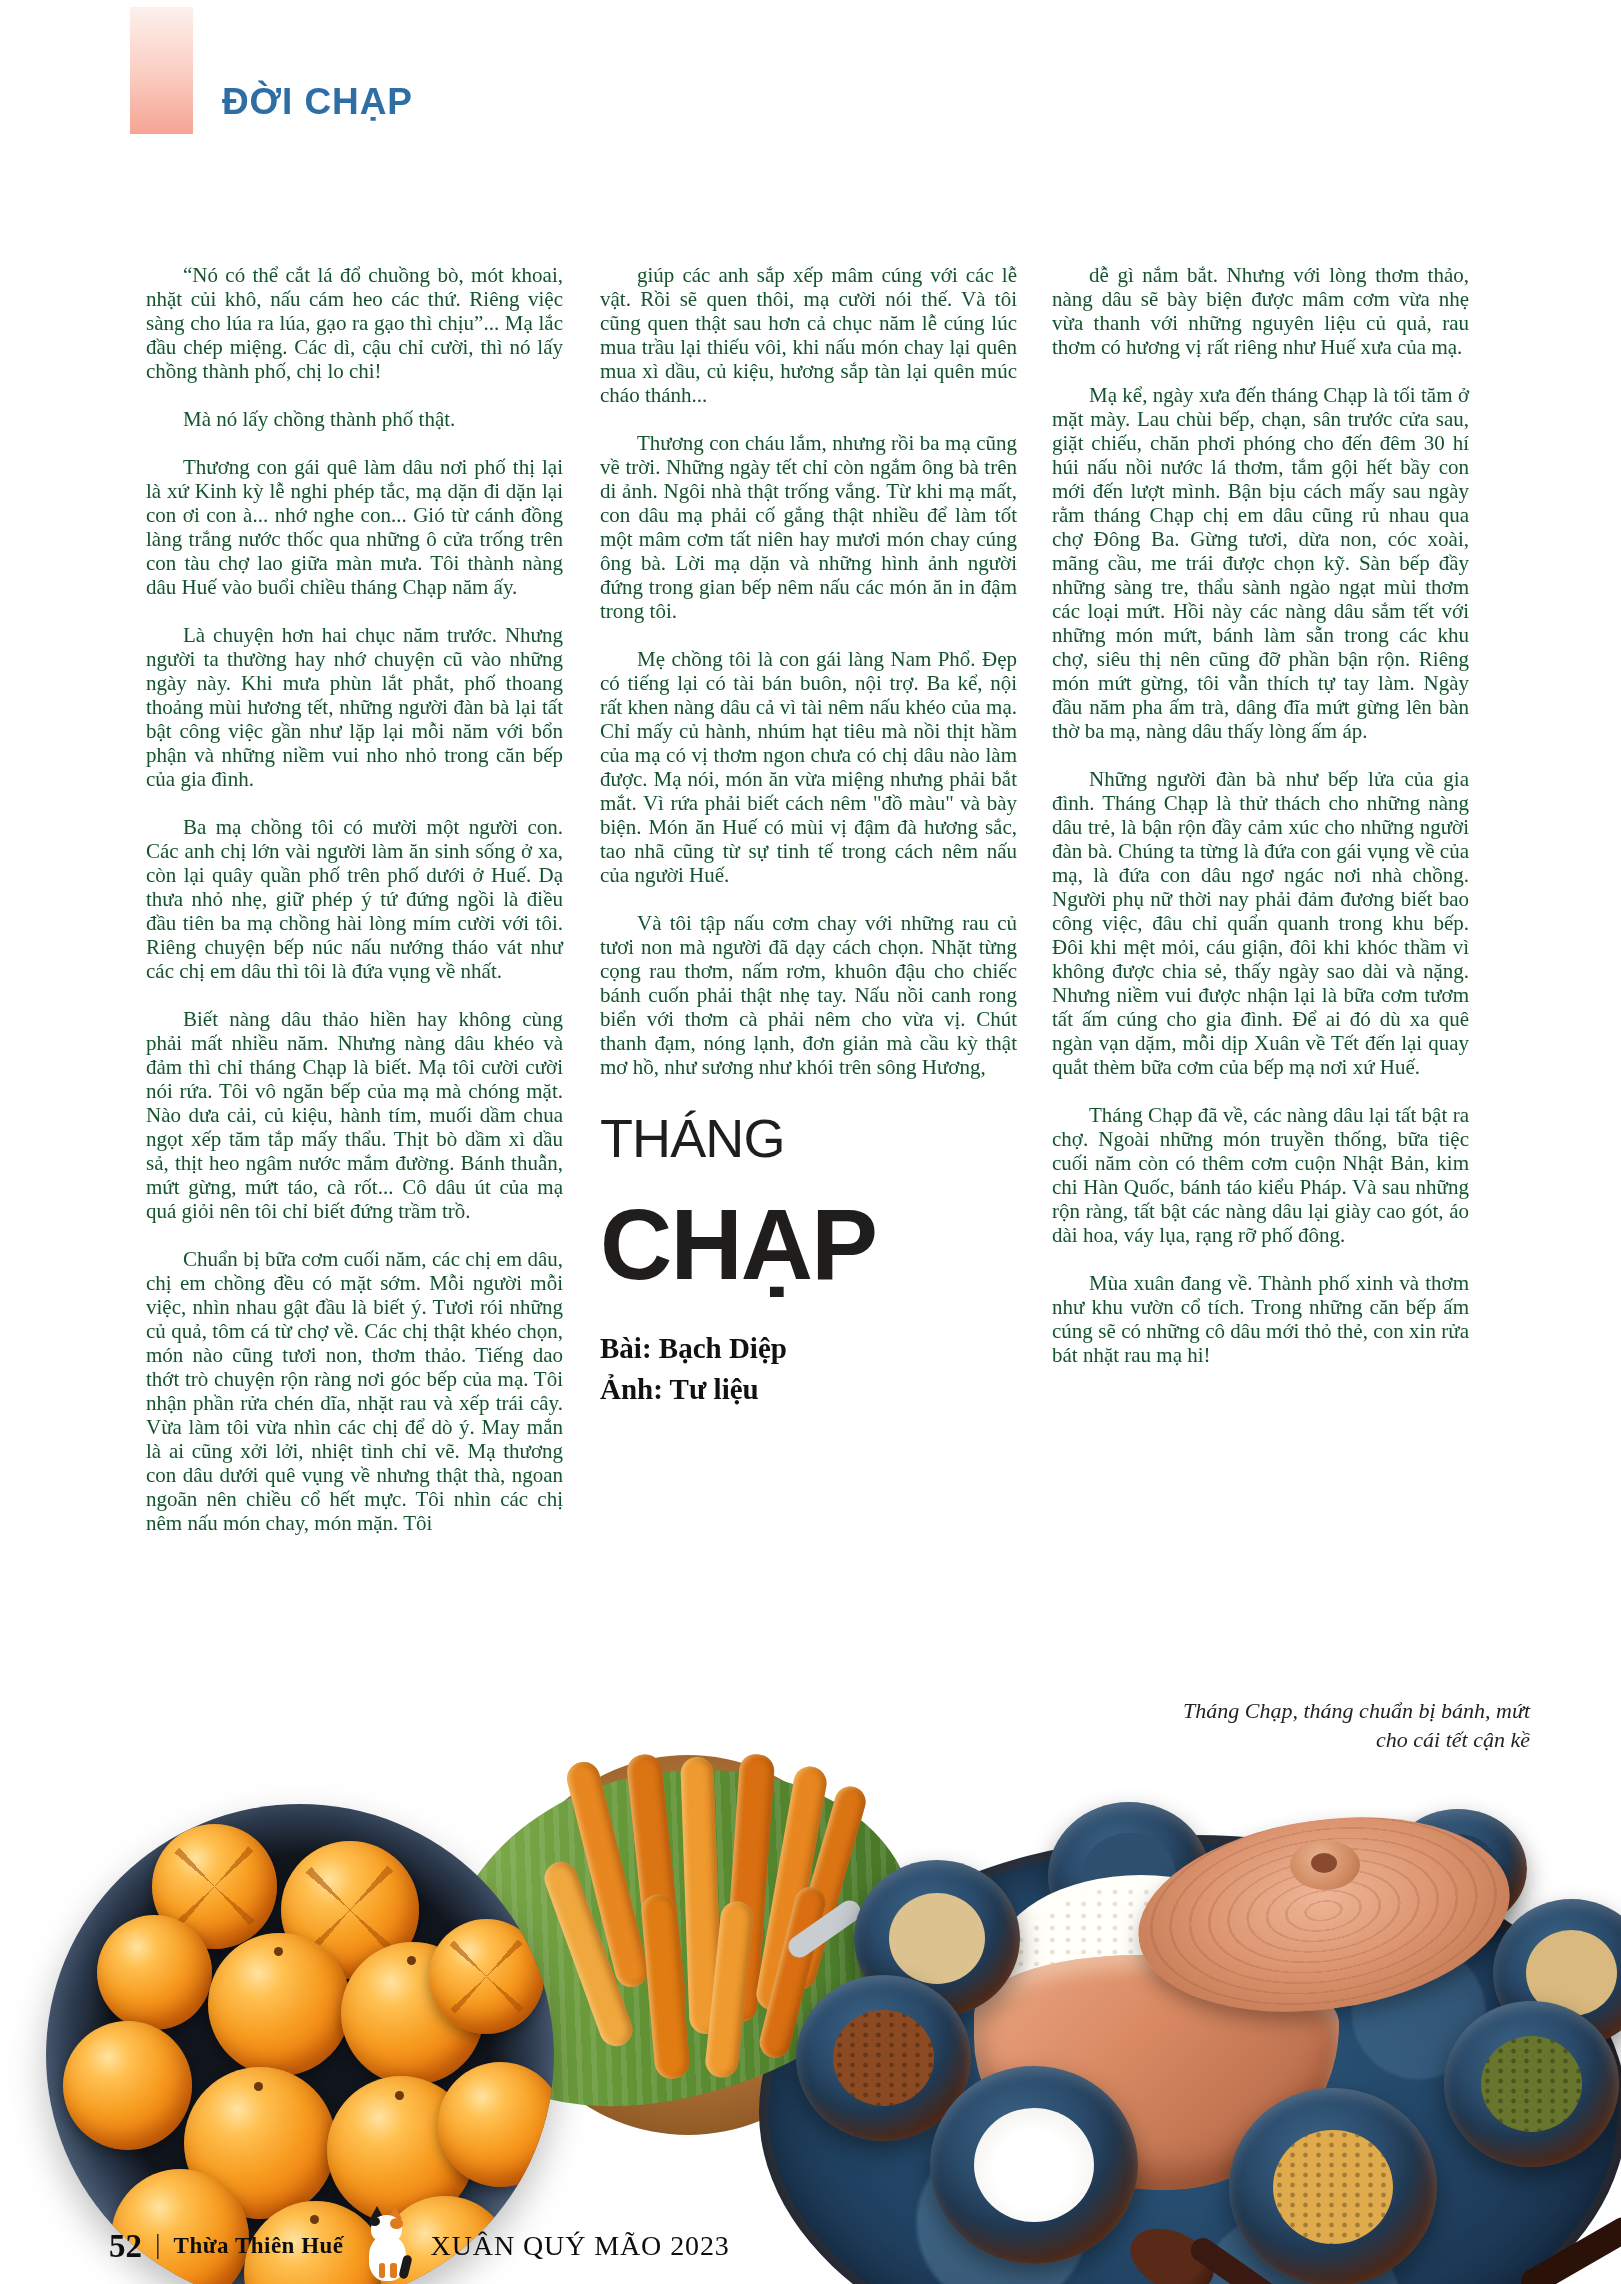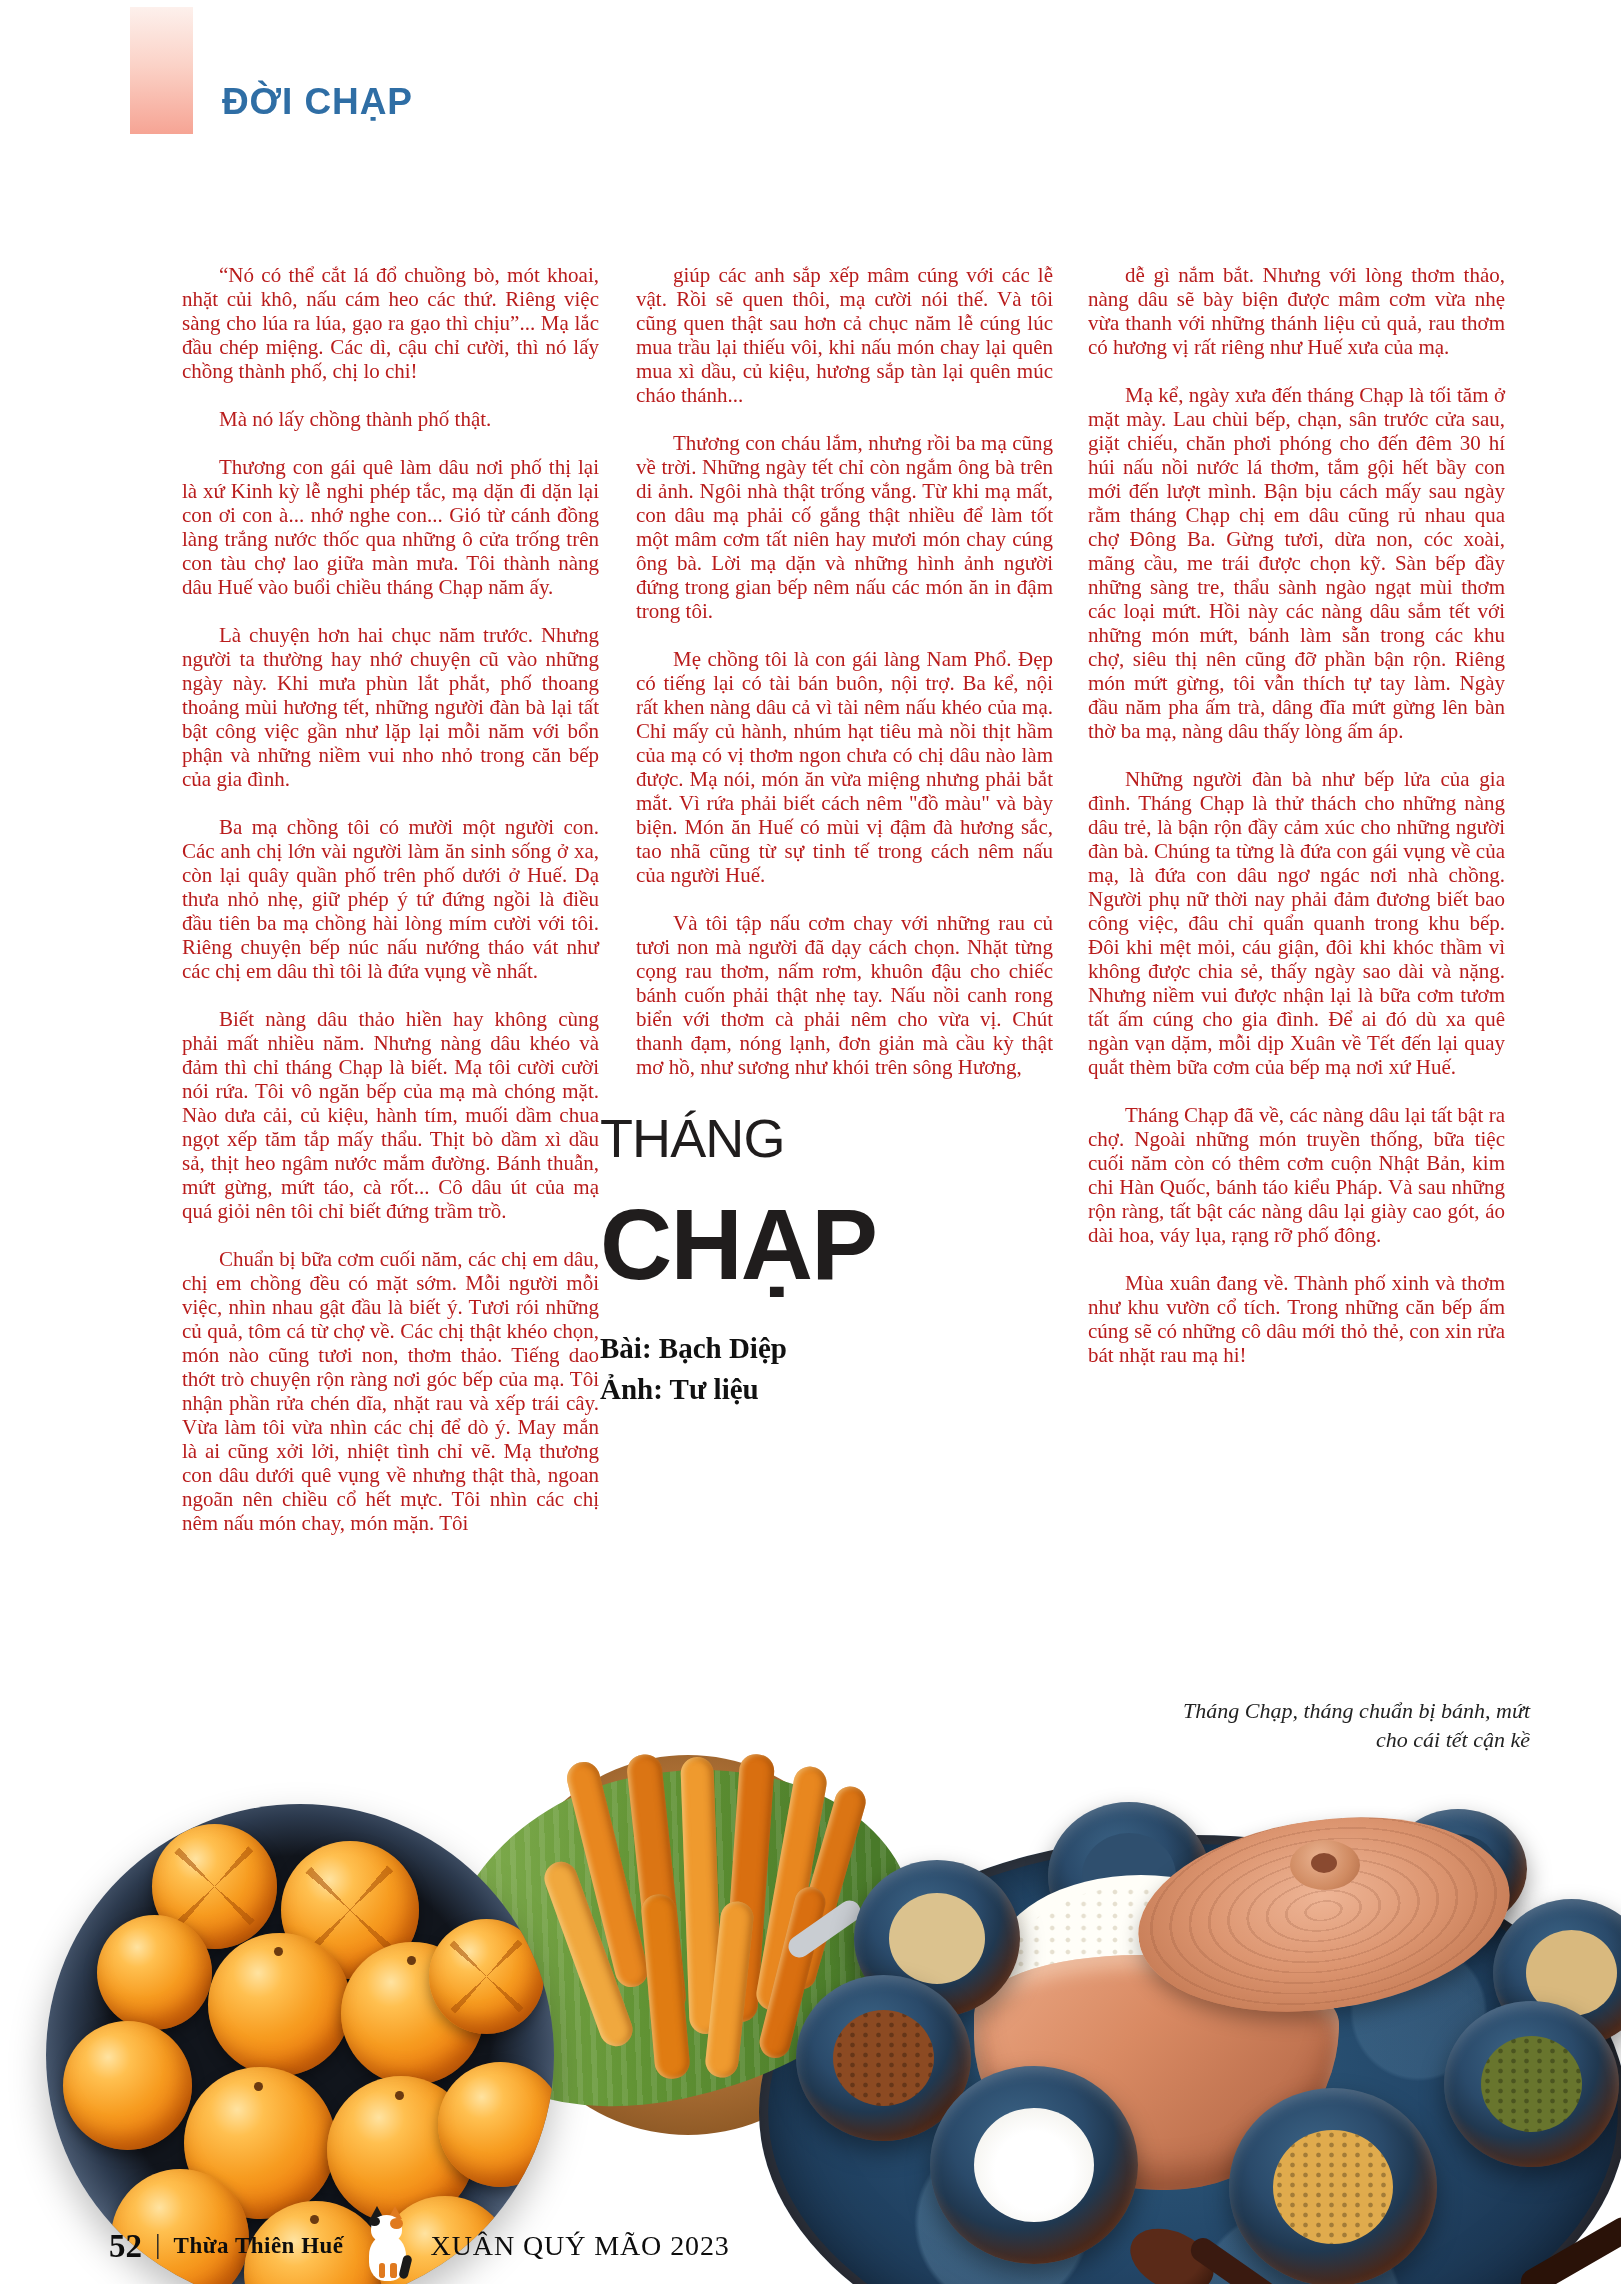--- a/index.html
+++ b/index.html
@@ -5,21 +5,21 @@
   html,body{margin:0;padding:0;background:#e8e8e8;}
   .page{position:relative;width:1622px;height:2284px;background:#ffffff;overflow:hidden;
         font-family:"Liberation Serif", serif;color:#141414;}
   
   .pink-bar{position:absolute;left:130px;top:7.4px;width:63px;height:127px;
             background:linear-gradient(180deg,#fdf0ec 0%,#fbd3c8 45%,#f6a494 100%);}
   .kicker{position:absolute;left:222px;top:81px;font-family:"Liberation Sans",sans-serif;
           font-weight:700;font-size:37px;letter-spacing:0.9px;color:#2f6ea5;}
   
   .col{position:absolute;top:263px;width:417px;font-size:21px;line-height:24px;
-       text-align:justify;color:#b91c1c;margin-left:36px;}
+       text-align:justify;color:#14532d;}
   .col p{margin:0 0 24px 0;text-indent:37px;}
   #col1{left:146px}#col2{left:600px}#col3{left:1052px}
   
   .title-block{position:absolute;left:600px;top:1104px;width:425px;color:#201d1d;
                font-family:"Liberation Sans",sans-serif;}
   .title-l{font-size:54px;line-height:68px;font-weight:500;letter-spacing:-0.9px;}
   .title-big{font-size:100px;line-height:111px;font-weight:700;letter-spacing:-1.8px;margin-top:17px;}
   .byline{margin-top:28px;font-family:"Liberation Serif",serif;font-weight:700;
           font-size:29px;line-height:41px;color:#111;}
   
@@ -128,21 +128,21 @@
   </div>
 
   <div class="col" id="col2">
     <p>giúp các anh sắp xếp mâm cúng với các lễ vật. Rồi sẽ quen thôi, mạ cười nói thế. Và tôi cũng quen thật sau hơn cả chục năm lễ cúng lúc mua trầu lại thiếu vôi, khi nấu món chay lại quên mua xì dầu, củ kiệu, hương sắp tàn lại quên múc cháo thánh...</p>
     <p>Thương con cháu lắm, nhưng rồi ba mạ cũng về trời. Những ngày tết chỉ còn ngắm ông bà trên di ảnh. Ngôi nhà thật trống vắng. Từ khi mạ mất, con dâu mạ phải cố gắng thật nhiều để làm tốt một mâm cơm tất niên hay mươi món chay cúng ông bà. Lời mạ dặn và những hình ảnh người đứng trong gian bếp nêm nấu các món ăn in đậm trong tôi.</p>
     <p>Mẹ chồng tôi là con gái làng Nam Phổ. Đẹp có tiếng lại có tài bán buôn, nội trợ. Ba kể, nội rất khen nàng dâu cả vì tài nêm nấu khéo của mạ. Chỉ mấy củ hành, nhúm hạt tiêu mà nồi thịt hầm của mạ có vị thơm ngon chưa có chị dâu nào làm được. Mạ nói, món ăn vừa miệng nhưng phải bắt mắt. Vì rứa phải biết cách nêm "đồ màu" và bày biện. Món ăn Huế có mùi vị đậm đà hương sắc, tao nhã cũng từ sự tinh tế trong cách nêm nấu của người Huế.</p>
     <p>Và tôi tập nấu cơm chay với những rau củ tươi non mà người đã dạy cách chọn. Nhặt từng cọng rau thơm, nấm rơm, khuôn đậu cho chiếc bánh cuốn phải thật nhẹ tay. Nấu nồi canh rong biển với thơm cà phải nêm cho vừa vị. Chút thanh đạm, nóng lạnh, đơn giản mà cầu kỳ thật mơ hồ, như sương như khói trên sông Hương,</p>
   </div>
 
   <div class="col" id="col3">
-    <p>dễ gì nắm bắt. Nhưng với lòng thơm thảo, nàng dâu sẽ bày biện được mâm cơm vừa nhẹ vừa thanh với những thánh liệu củ quả, rau thơm có hương vị rất riêng như Huế xưa của mạ.</p>
+    <p>dễ gì nắm bắt. Nhưng với lòng thơm thảo, nàng dâu sẽ bày biện được mâm cơm vừa nhẹ vừa thanh với những nguyên liệu củ quả, rau thơm có hương vị rất riêng như Huế xưa của mạ.</p>
     <p>Mạ kể, ngày xưa đến tháng Chạp là tối tăm ở mặt mày. Lau chùi bếp, chạn, sân trước cửa sau, giặt chiếu, chăn phơi phóng cho đến đêm 30 hí húi nấu nồi nước lá thơm, tắm gội hết bầy con mới đến lượt mình. Bận bịu cách mấy sau ngày rằm tháng Chạp chị em dâu cũng rủ nhau qua chợ Đông Ba. Gừng tươi, dừa non, cóc xoài, mãng cầu, me trái được chọn kỹ. Sàn bếp đầy những sàng tre, thẩu sành ngào ngạt mùi thơm các loại mứt. Hồi này các nàng dâu sắm tết với những món mứt, bánh làm sẵn trong các khu chợ, siêu thị nên cũng đỡ phần bận rộn. Riêng món mứt gừng, tôi vẫn thích tự tay làm. Ngày đầu năm pha ấm trà, dâng đĩa mứt gừng lên bàn thờ ba mạ, nàng dâu thấy lòng ấm áp.</p>
     <p>Những người đàn bà như bếp lửa của gia đình. Tháng Chạp là thử thách cho những nàng dâu trẻ, là bận rộn đầy cảm xúc cho những người đàn bà. Chúng ta từng là đứa con gái vụng về của mạ, là đứa con dâu ngơ ngác nơi nhà chồng. Người phụ nữ thời nay phải đảm đương biết bao công việc, đâu chỉ quẩn quanh trong khu bếp. Đôi khi mệt mỏi, cáu giận, đôi khi khóc thầm vì không được chia sẻ, thấy ngày sao dài và nặng. Nhưng niềm vui được nhận lại là bữa cơm tươm tất ấm cúng cho gia đình. Để ai đó dù xa quê ngàn vạn dặm, mỗi dịp Xuân về Tết đến lại quay quắt thèm bữa cơm của bếp mạ nơi xứ Huế.</p>
     <p>Tháng Chạp đã về, các nàng dâu lại tất bật ra chợ. Ngoài những món truyền thống, bữa tiệc cuối năm còn có thêm cơm cuộn Nhật Bản, kim chi Hàn Quốc, bánh táo kiểu Pháp. Và sau những rộn ràng, tất bật các nàng dâu lại giày cao gót, áo dài hoa, váy lụa, rạng rỡ phố đông.</p>
     <p>Mùa xuân đang về. Thành phố xinh và thơm như khu vườn cổ tích. Trong những căn bếp ấm cúng sẽ có những cô dâu mới thỏ thẻ, con xin rửa bát nhặt rau mạ hi!</p>
   </div>
 
   <div class="title-block">
     <div class="title-l">THÁNG</div>
     <div class="title-big">CHẠP</div>
     <div class="byline">

